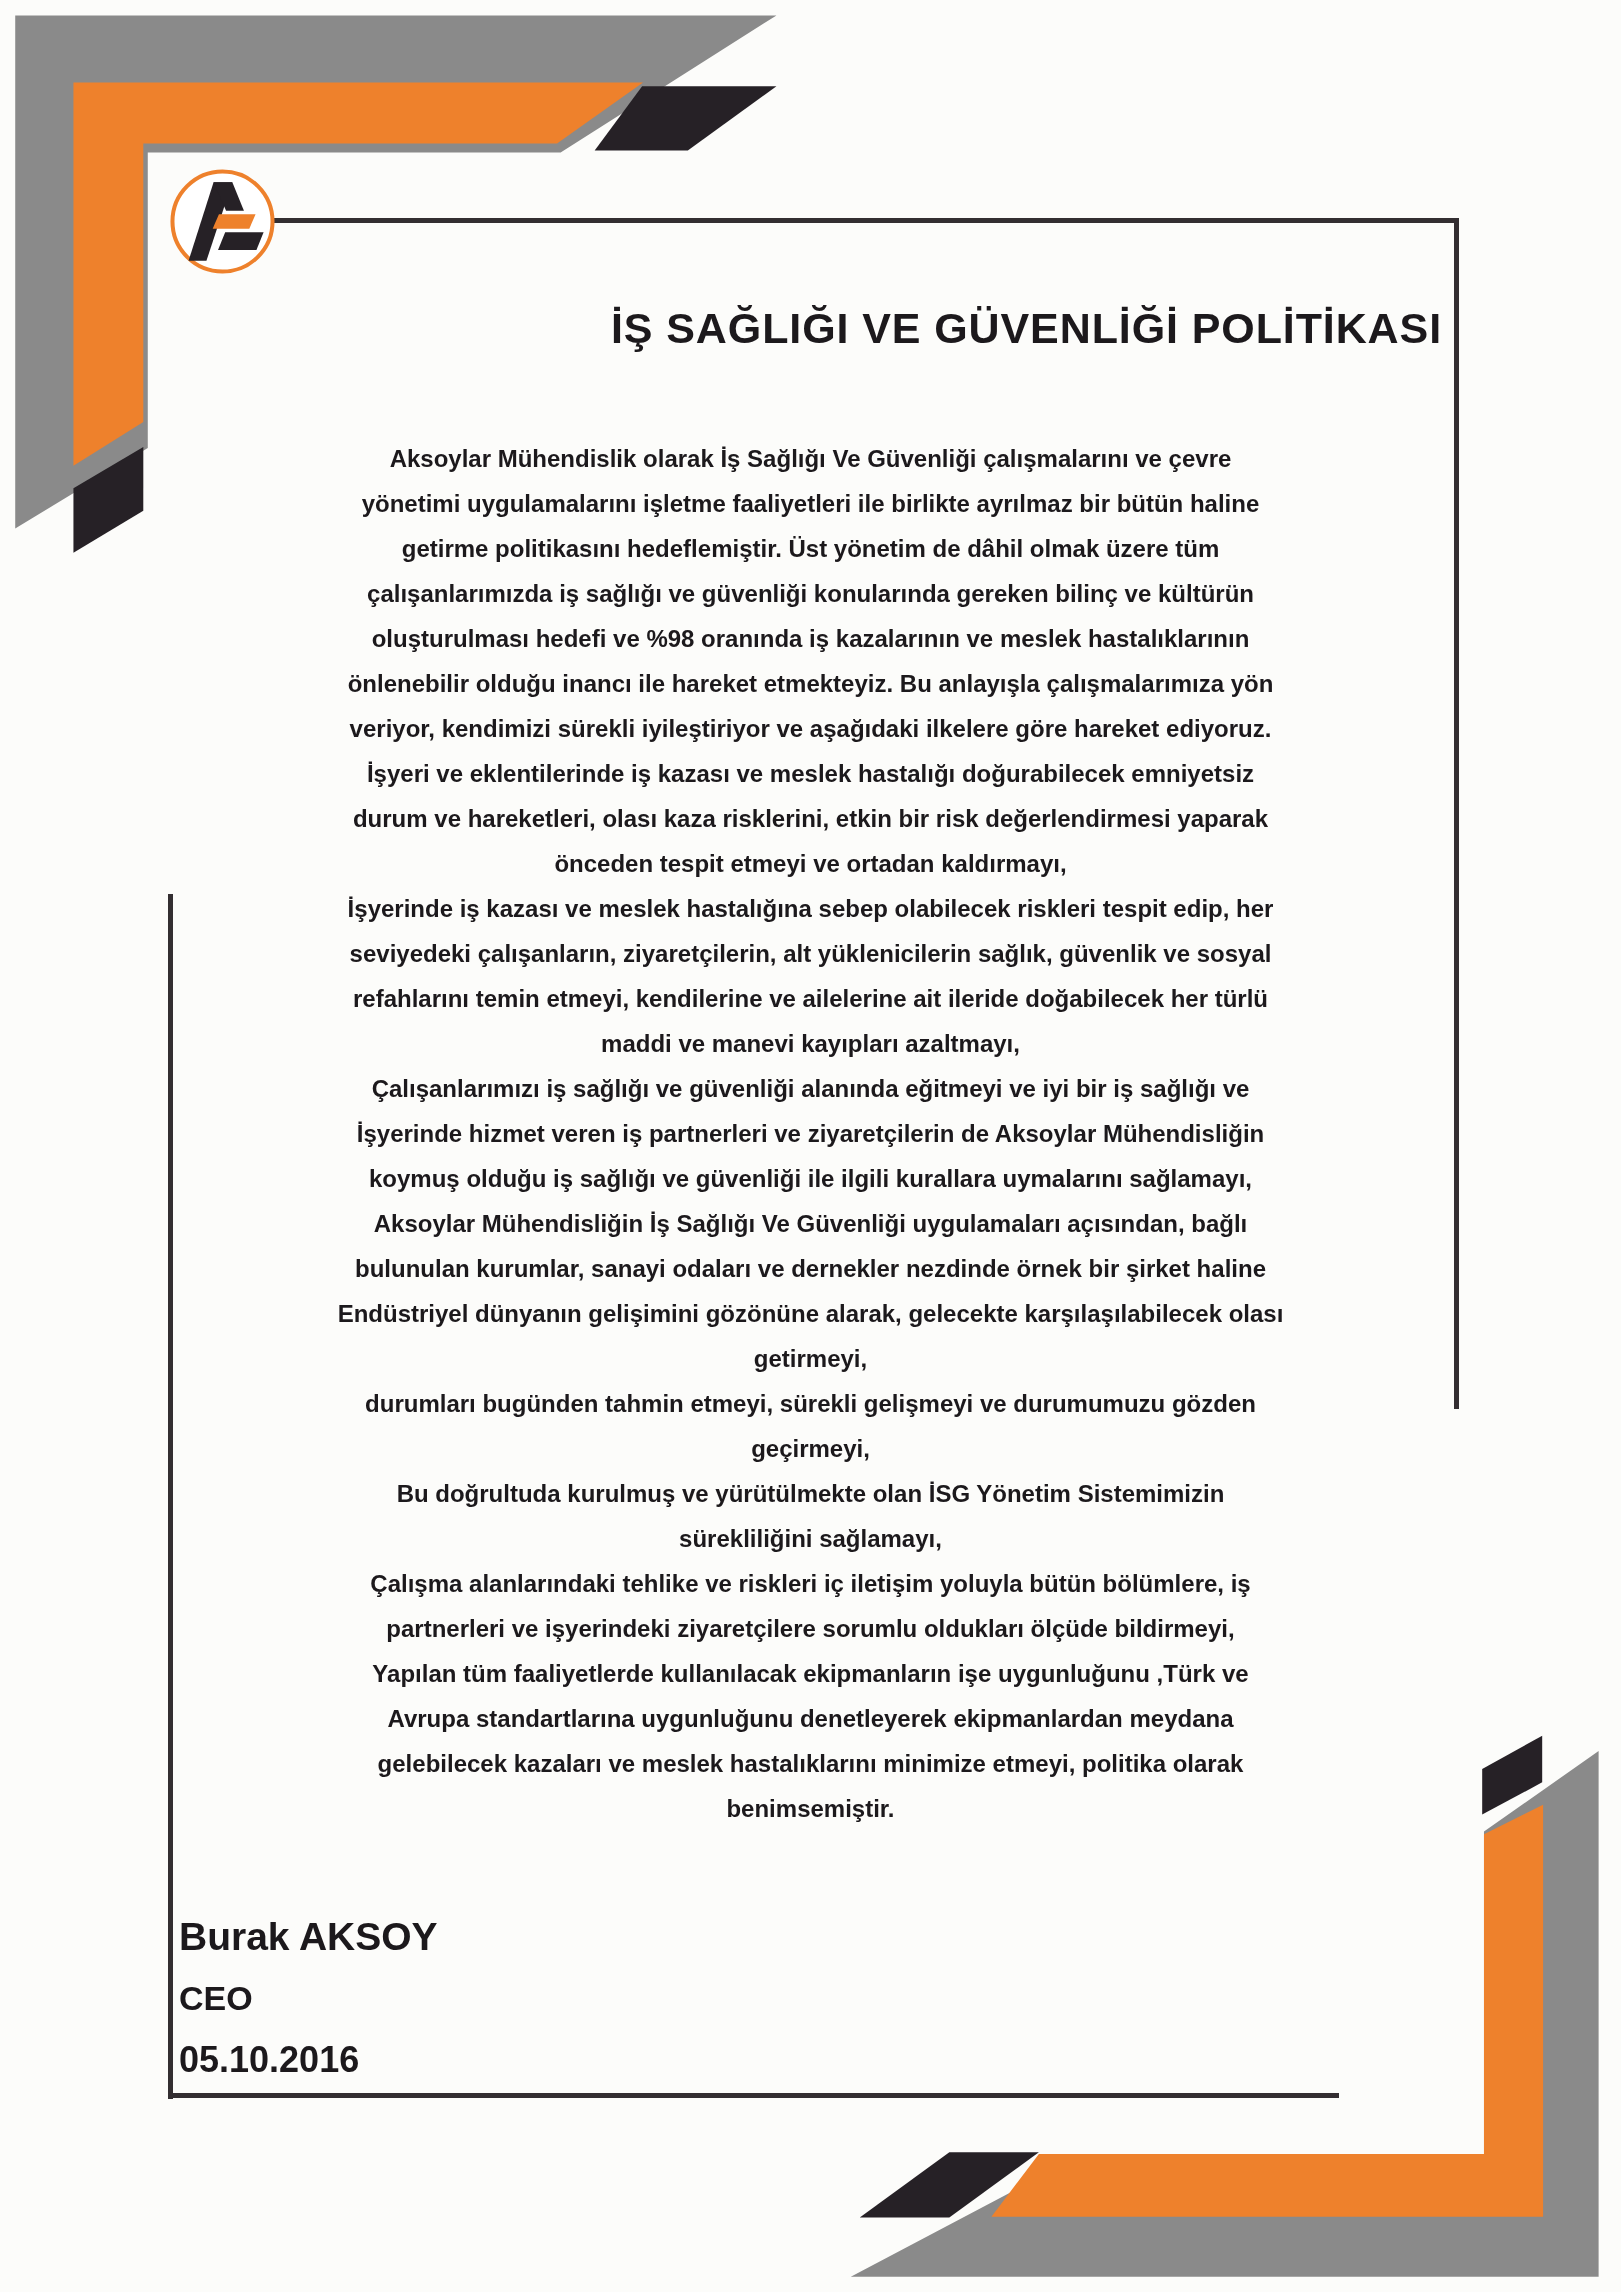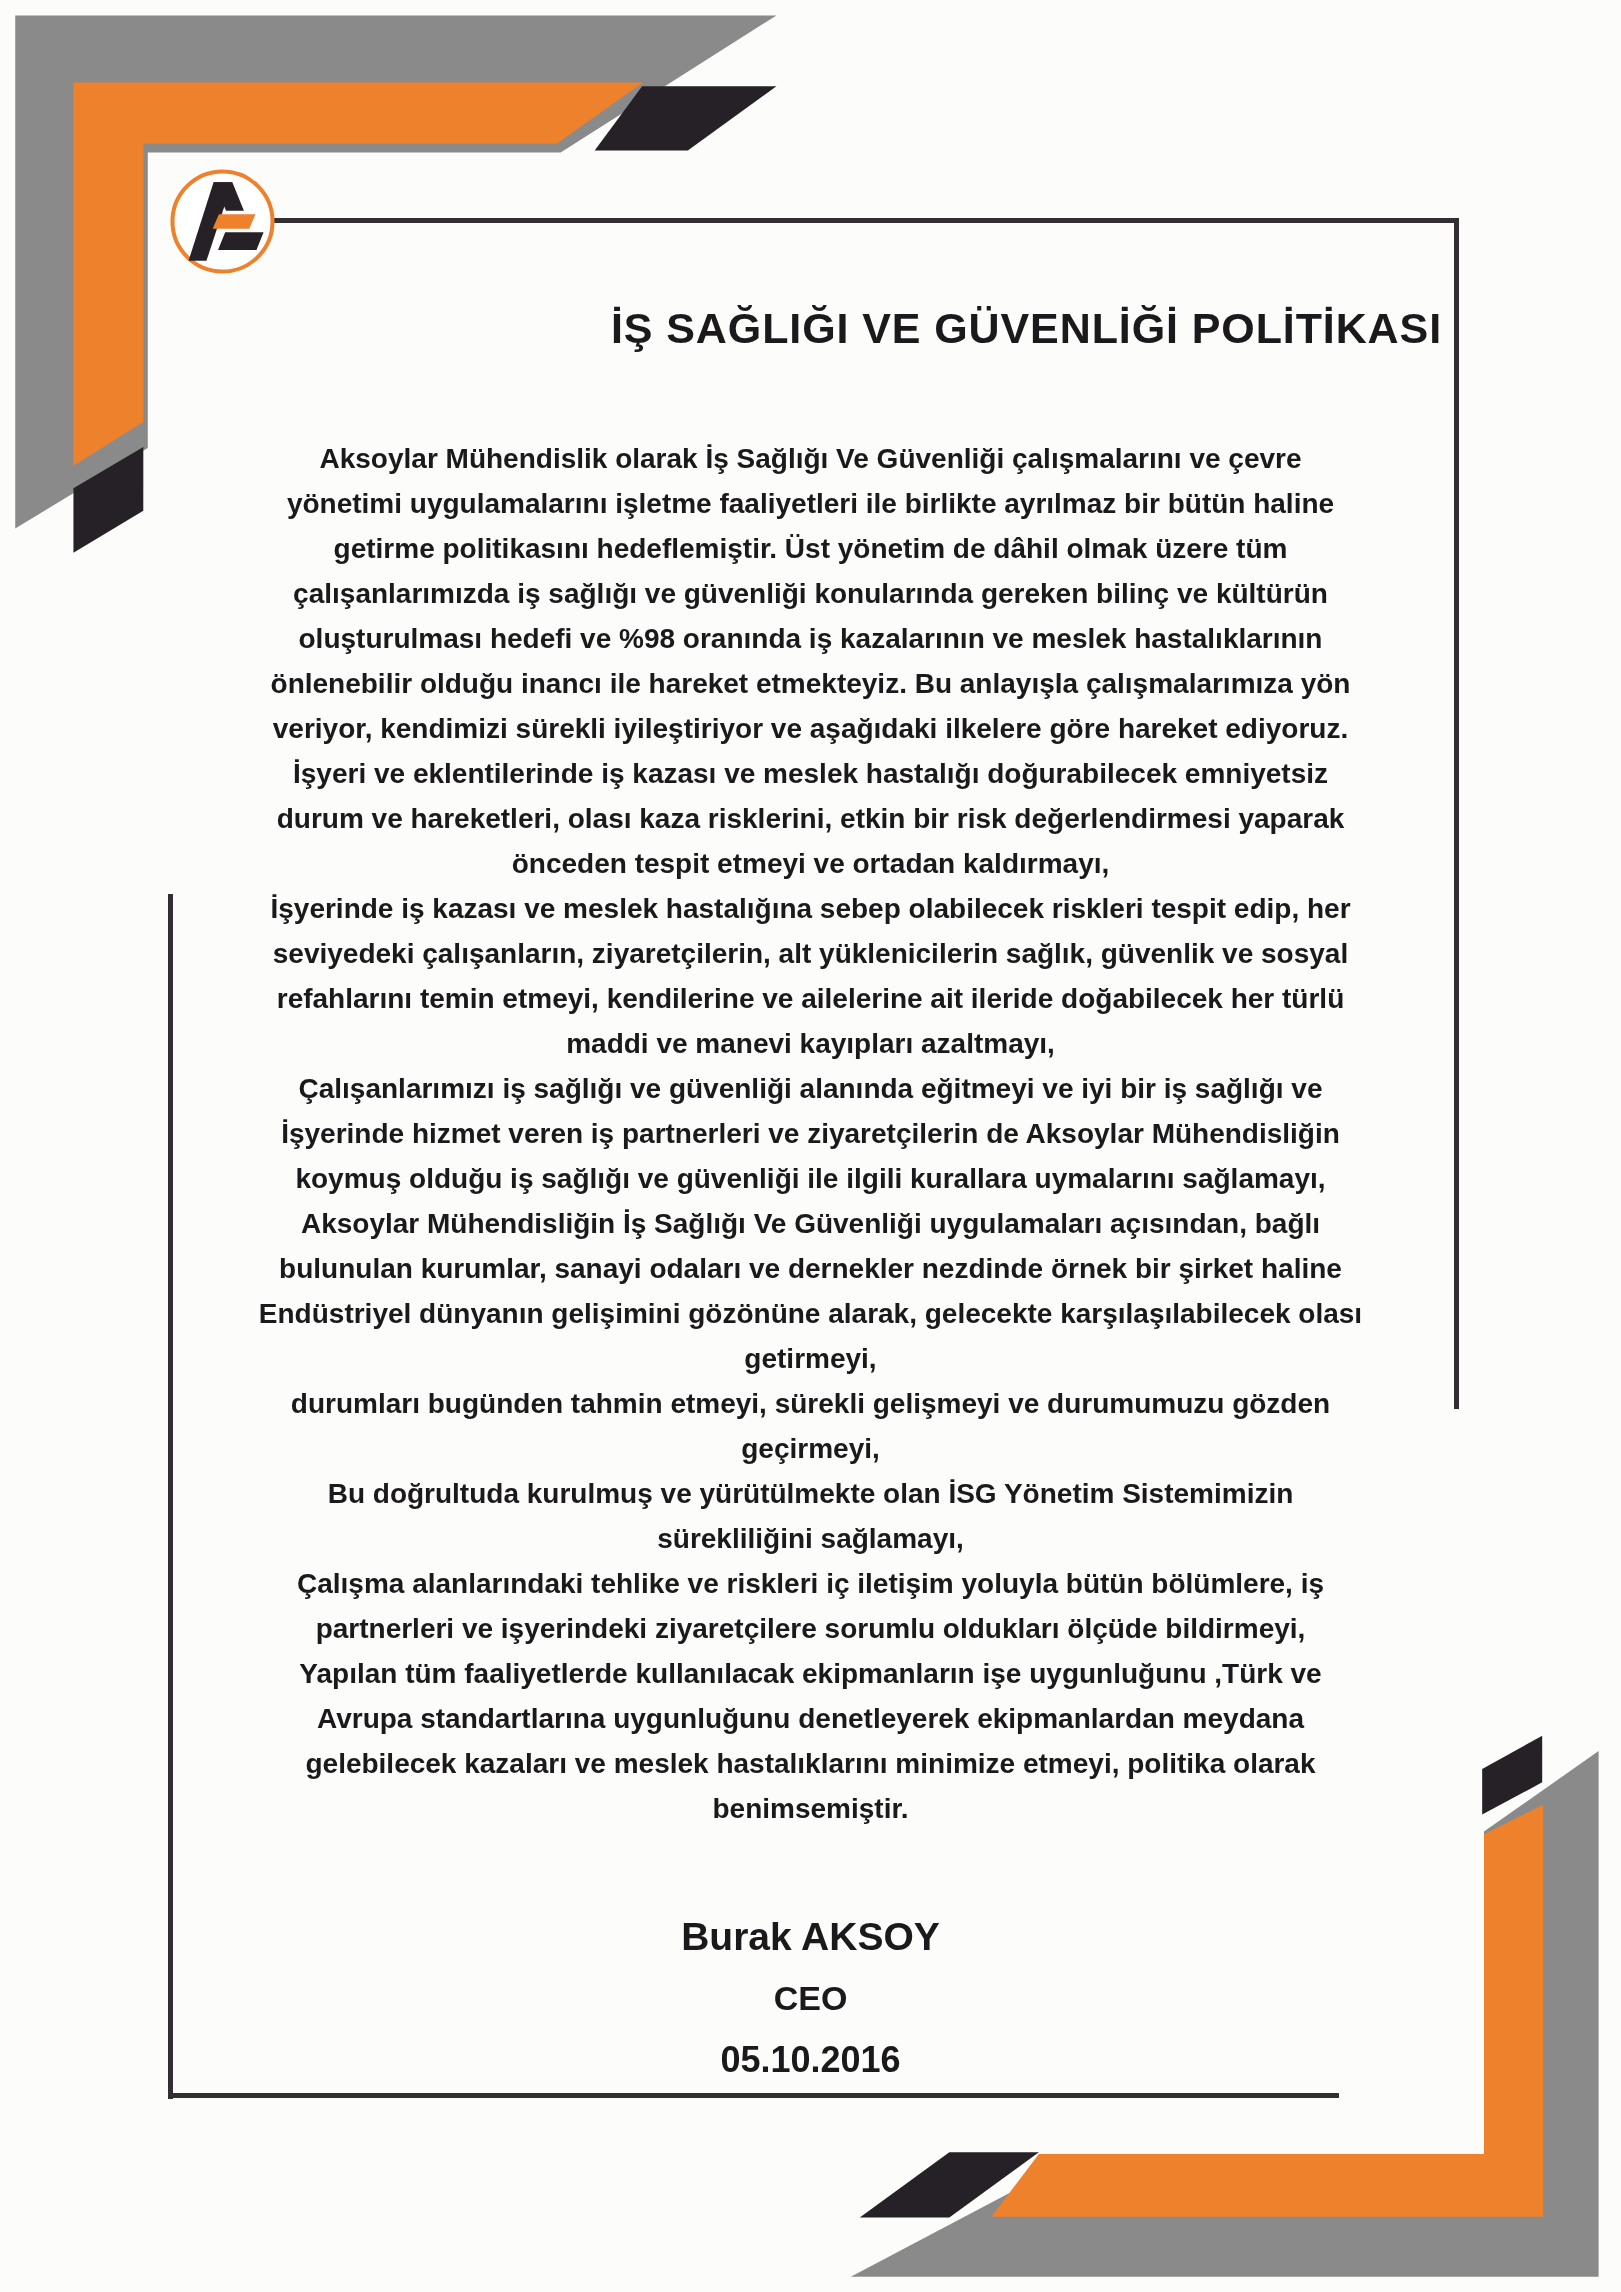--- a/index.html
+++ b/index.html
@@ -24,24 +24,24 @@
   .logo{position:absolute; left:168px; top:167px; width:109px; height:109px;}
   .title{
     position:absolute; left:179px; top:301px; width:1263px;
     text-align:right; font-size:43px; font-weight:bold; letter-spacing:0.9px;
     line-height:54px; white-space:nowrap;
   }
   .body-text{
     position:absolute; left:179px; top:436px; width:1263px; text-align:center;
   }
   .body-line{
-    font-size:28px; font-weight:bold; line-height:45px; white-space:nowrap;
+    font-size:24px; font-weight:bold; line-height:45px; white-space:nowrap;
   }
   .signature{
-    position:absolute; left:179px; top:1906px; width:1263px; text-align:center;
+    position:absolute; left:179px; top:1906px; width:1263px; 
     font-weight:bold;
   }
   .sig-name{font-size:39px; line-height:61px;}
   .sig-role{font-size:34px; line-height:62px;}
   .sig-date{font-size:36px; line-height:62px;}
 </style>
 </head>
 <body>
 
 <div class="page">

